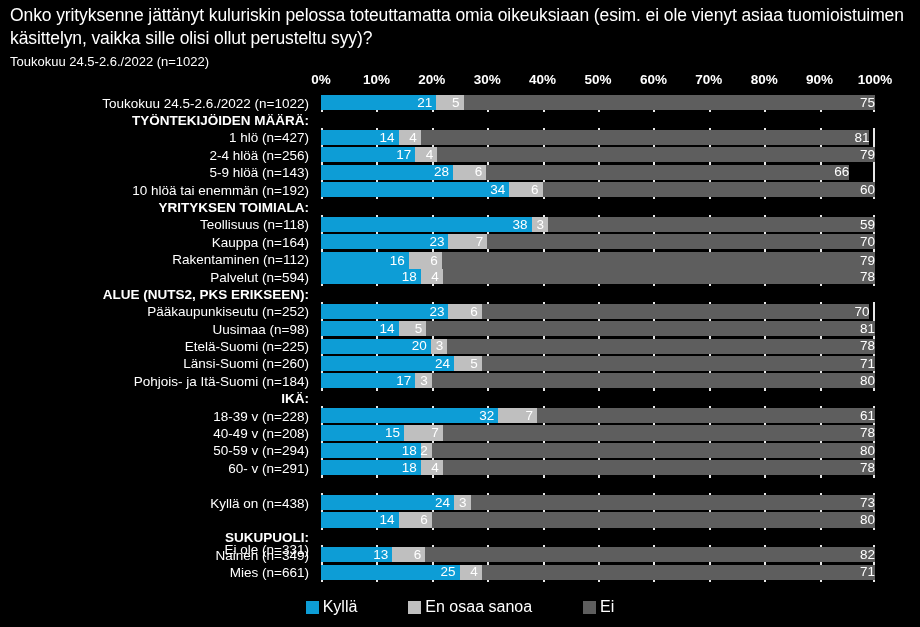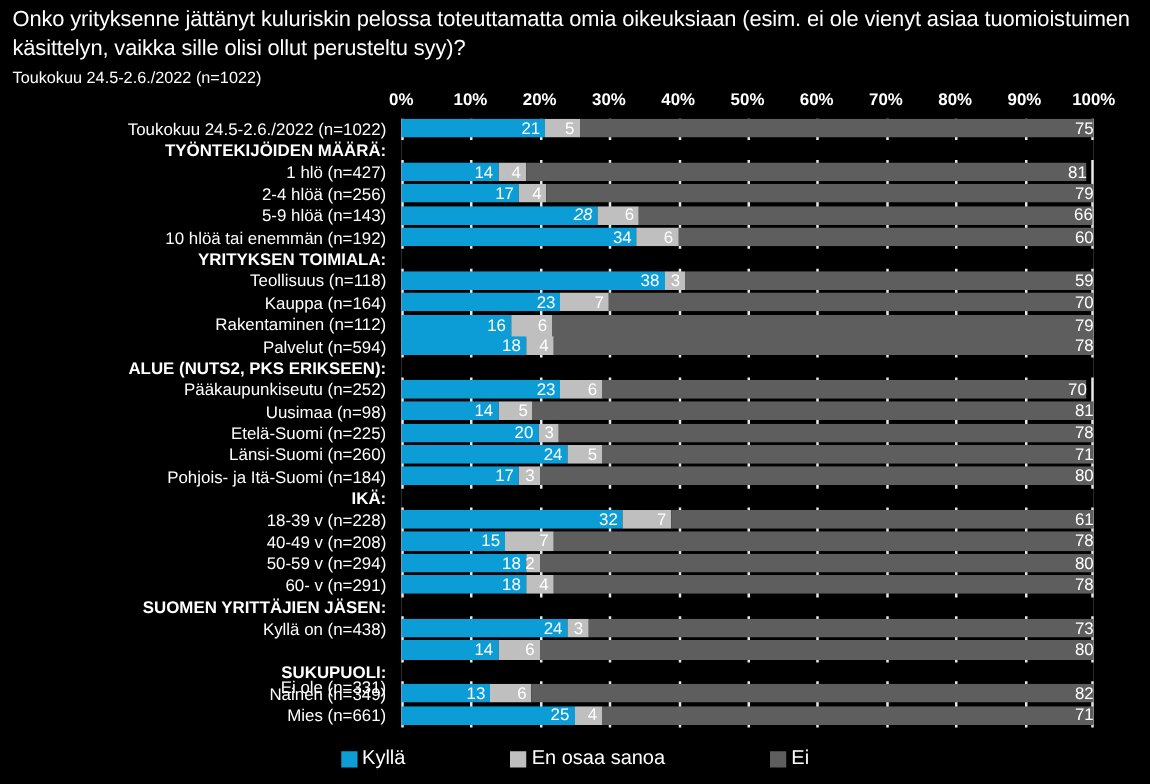--- a/index.html
+++ b/index.html
@@ -161,21 +161,21 @@
   
   .legend {
     position: absolute;
     left: 0;
     top: 592px;
     width: 920px;
     height: 30px;
     display: flex;
     align-items: center;
     justify-content: center;
-    gap: 84px;
+    gap: 51px;
   }
   .legend-item {
     display: flex;
     align-items: center;
     gap: 4px;
   }
   .legend-swatch {
     width: 13px;
     height: 13px;
     display: inline-block;
@@ -227,21 +227,20 @@
       <div class="ylabel" style="top: 210.311px;">Pääkaupunkiseutu (n=252)</div>
       <div class="ylabel" style="top: 227.704px;">Uusimaa (n=98)</div>
       <div class="ylabel" style="top: 245.096px;">Etelä-Suomi (n=225)</div>
       <div class="ylabel" style="top: 262.489px;">Länsi-Suomi (n=260)</div>
       <div class="ylabel" style="top: 279.882px;">Pohjois- ja Itä-Suomi (n=184)</div>
       <div class="ylabel cat" style="top: 297.275px;">IKÄ:</div>
       <div class="ylabel" style="top: 314.668px;">18-39 v (n=228)</div>
       <div class="ylabel" style="top: 332.061px;">40-49 v (n=208)</div>
       <div class="ylabel" style="top: 349.454px;">50-59 v (n=294)</div>
       <div class="ylabel" style="top: 366.846px;">60- v (n=291)</div>
-      <div class="ylabel cat" style="top: 384.239px;">SUOMEN YRITTÄJIEN JÄSEN:</div>
       <div class="ylabel" style="top: 401.632px;">Kyllä on (n=438)</div>
       <div class="ylabel" style="top: 404px; margin-top: 44px;">Ei ole (n=331)</div>
       <div class="ylabel cat" style="top: 436.418px;">SUKUPUOLI:</div>
       <div class="ylabel" style="top: 453.811px;">Nainen (n=349)</div>
       <div class="ylabel" style="top: 471.204px;">Mies (n=661)</div>
     </div>
 
   <div class="plot-area">
     <div class="gridlines" id="gridlines">
         <div class="gridline" style="left: 0px;"></div>
@@ -285,21 +284,21 @@
             <span class="seg-label">17</span>
           </div>
           <div class="seg dk" style="width: 22.16px;">
             <span class="seg-label">4</span>
           </div>
           <div class="seg no" style="width: 437.66px;">
             <span class="seg-label">79</span>
           </div>
         </div>
         <div class="bar-row" style="top: 69.5714px; height: 15.1929px;">
-          <div class="seg yes" style="width: 157px; font-style: italic;">
+          <div class="seg yes" style="width: 132px;">
             <span class="seg-label">28</span>
           </div>
           <div class="seg dk" style="width: 33.24px;">
             <span class="seg-label">6</span>
           </div>
           <div class="seg no" style="width: 363px;">
             <span class="seg-label">66</span>
           </div>
         </div>
         <div class="bar-row" style="top: 86.9643px; height: 15.1929px;">

